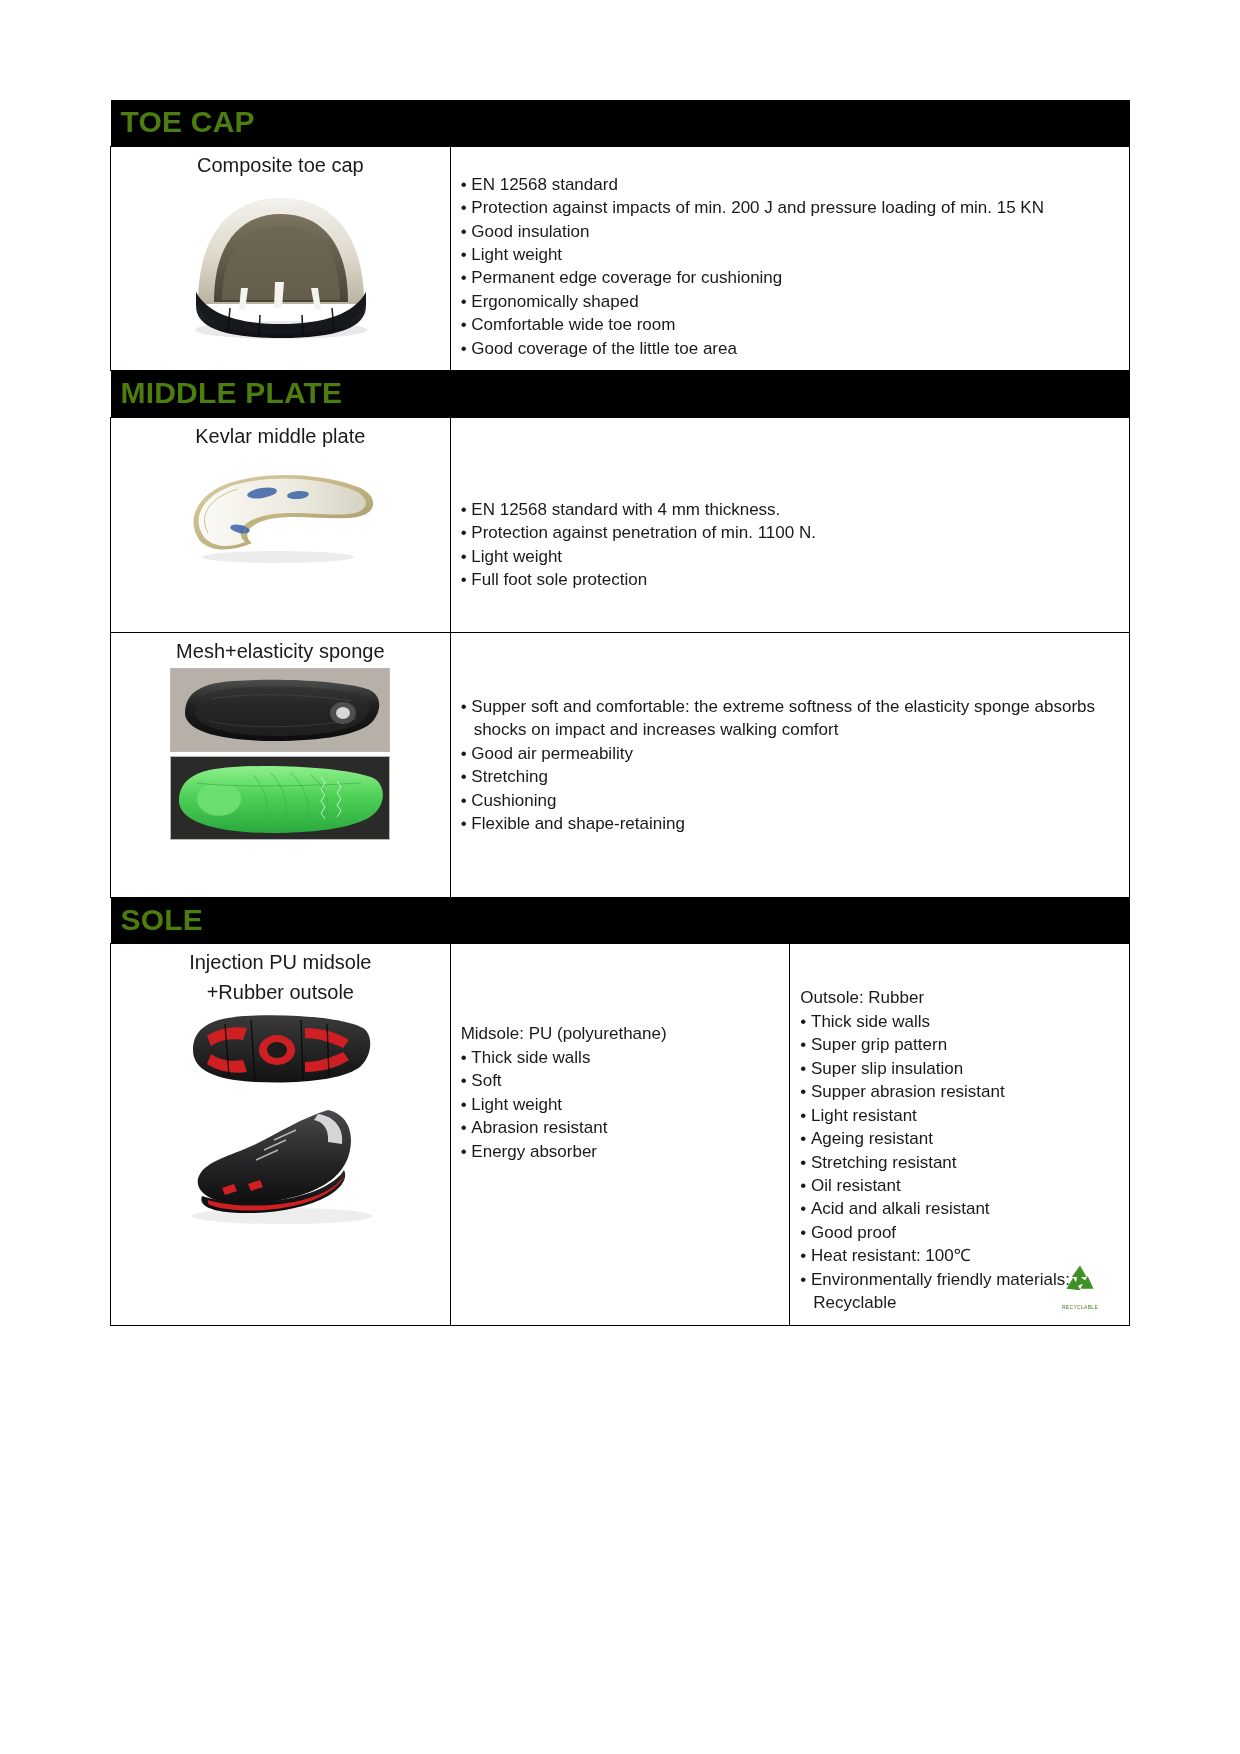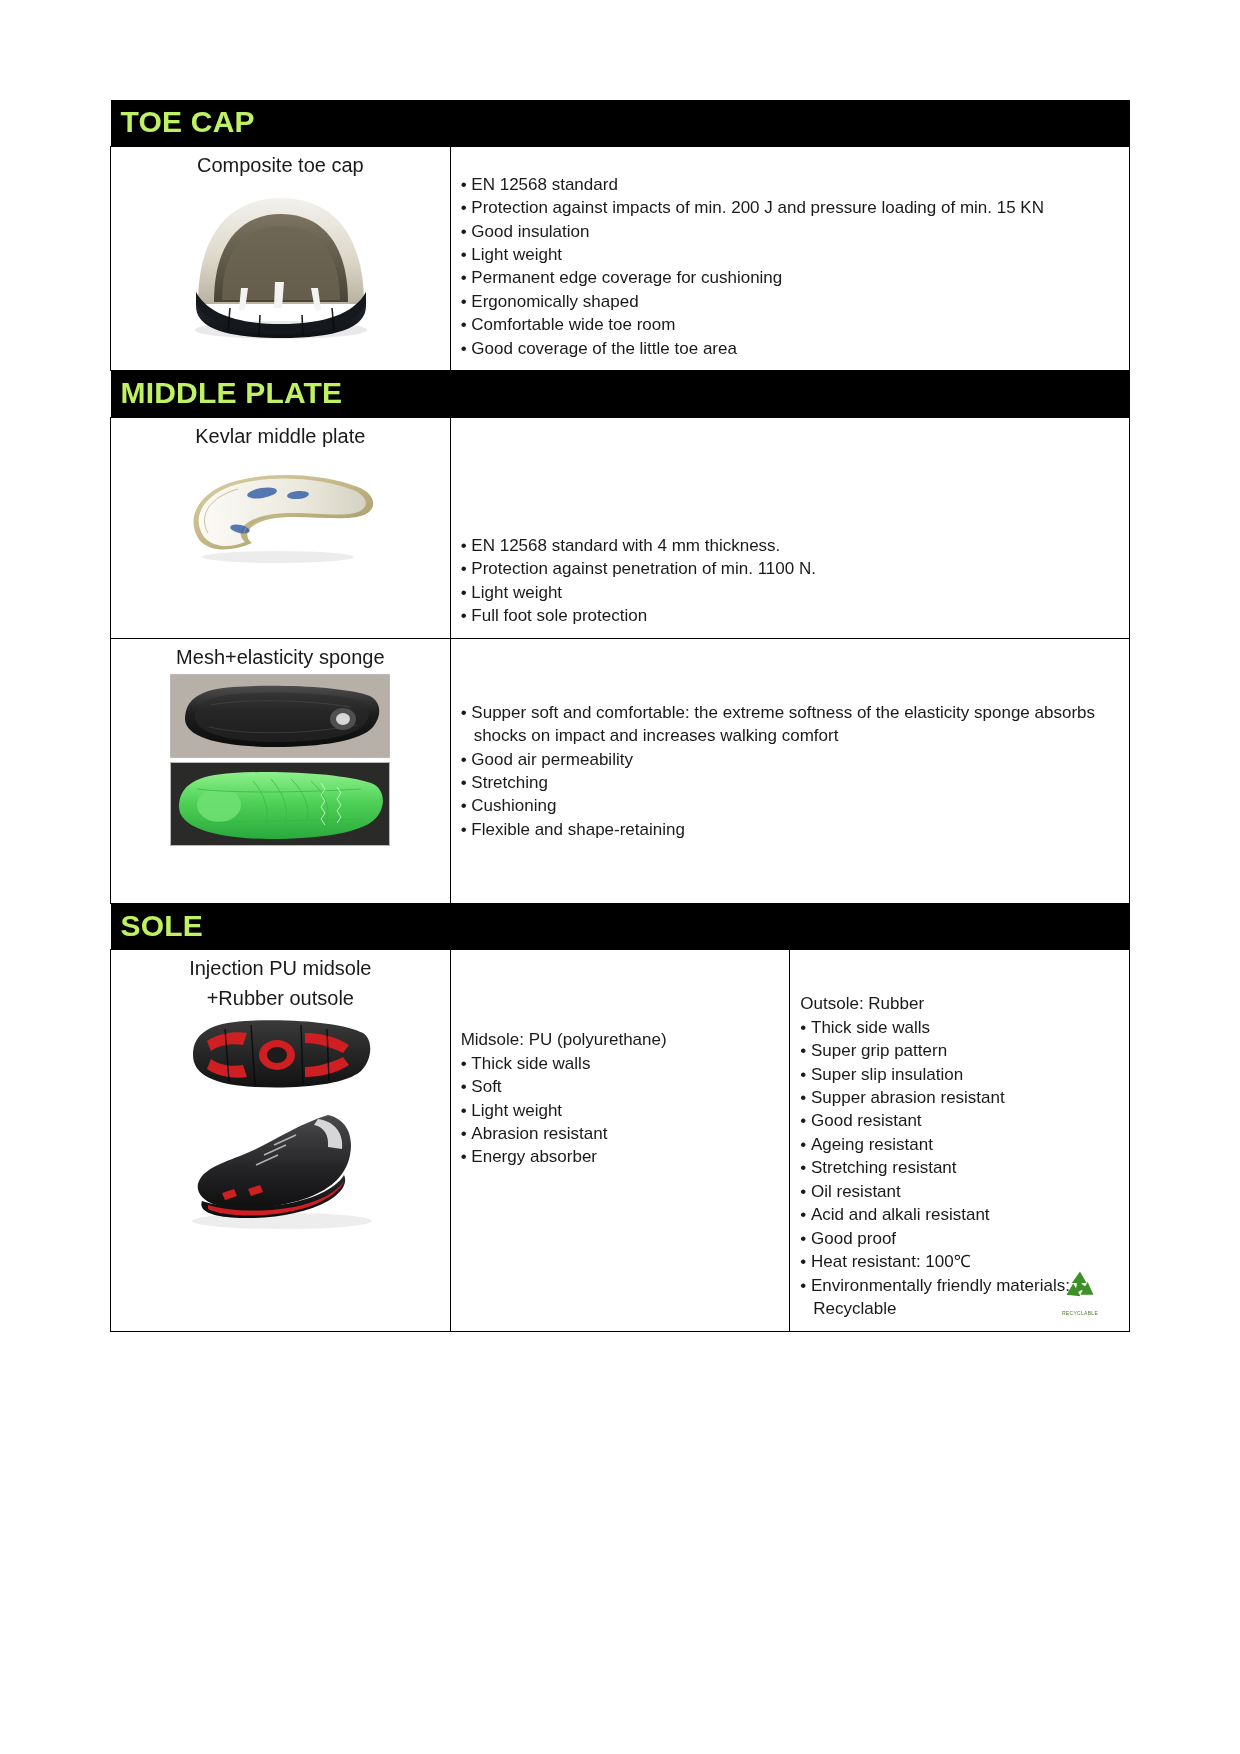--- a/index.html
+++ b/index.html
@@ -21,21 +21,21 @@
     top: 100px;
     width: 1020px;
   }
   .spec-table {
     width: 100%;
     border-collapse: collapse;
     table-layout: fixed;
   }
   .section-header {
     background: #000000;
-    color: #bef264;
+    color: #4d7c0f;
     font-size: 30px;
     font-weight: bold;
     letter-spacing: 0.2px;
     padding: 5px 12px 7px 10px;
     line-height: 1.12;
     border: none;
   }
   .row-cell {
     border: 1.5px solid #000000;
     vertical-align: top;
@@ -66,21 +66,21 @@
   }
   .bullets .b {
     margin: 0;
     padding-left: 13px;
     text-indent: -13px;
   }
   .bullets .b::before {
     content: "\2022\00a0";
   }
   .bullets.pad-top-lg { padding-top: 62px; }
-  .bullets.pad-top-xl { padding-top: 116px; }
+  .bullets.pad-top-xl { padding-top: 80px; }
   .bullets.pad-top-md { padding-top: 26px; }
 
   
   .art { display: block; margin: 0 auto; }
 
   .toecap-art { width: 205px; height: 160px; }
   .plate-art  { width: 205px; height: 115px; }
   .insole-art { width: 218px; height: 82px; border: 1px solid #b9b9b9; display:block; margin: 4px auto 0; }
   .outsole-art { width: 190px; height: 78px; display:block; margin: 2px auto 0;}
   .shoe-art   { width: 205px; height: 135px; display:block; margin: 4px auto 0;}
@@ -336,21 +336,21 @@
           <div class="b">Energy absorber</div>
         </div>
       </td>
       <td class="row-cell">
         <div class="bullets pad-top-md">
           <div class="lead">Outsole: Rubber</div>
           <div class="b">Thick side walls</div>
           <div class="b">Super grip pattern</div>
           <div class="b">Super slip insulation</div>
           <div class="b">Supper abrasion resistant</div>
-          <div class="b">Good resistant</div>
+          <div class="b">Light resistant</div>
           <div class="b">Ageing resistant</div>
           <div class="b">Stretching resistant</div>
           <div class="b">Oil resistant</div>
           <div class="b">Acid and alkali resistant</div>
           <div class="b">Good proof</div>
           <div class="b">Heat resistant: 100℃</div>
           <div class="b">Environmentally friendly materials: Recyclable</div>
           <div class="recycle-wrap">
             <div class="recycle">
               <svg viewBox="0 0 48 44" width="40" height="36">

